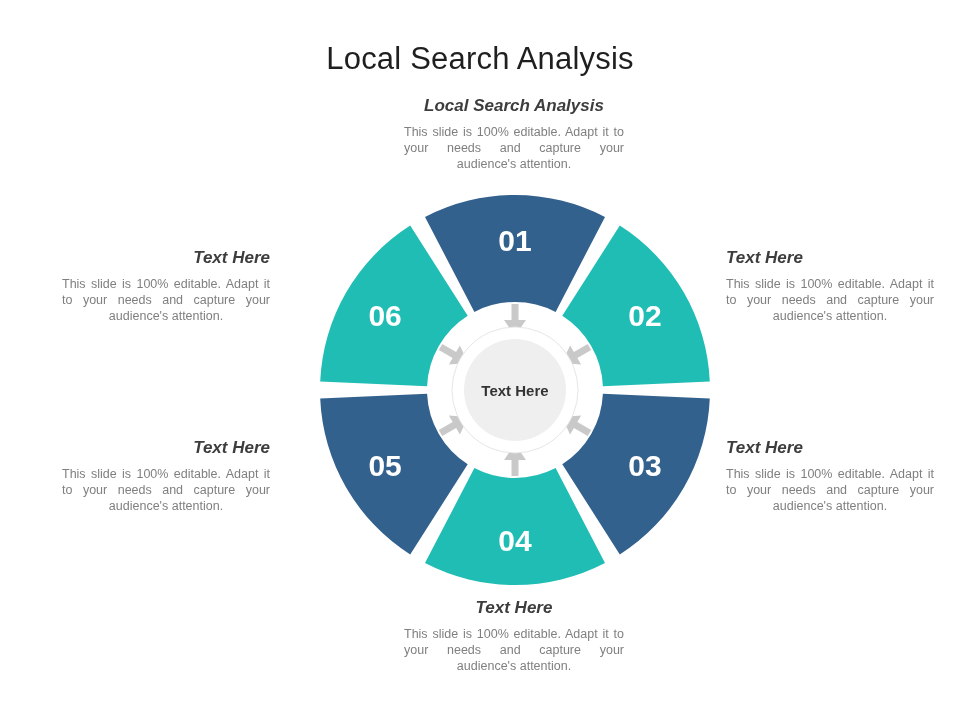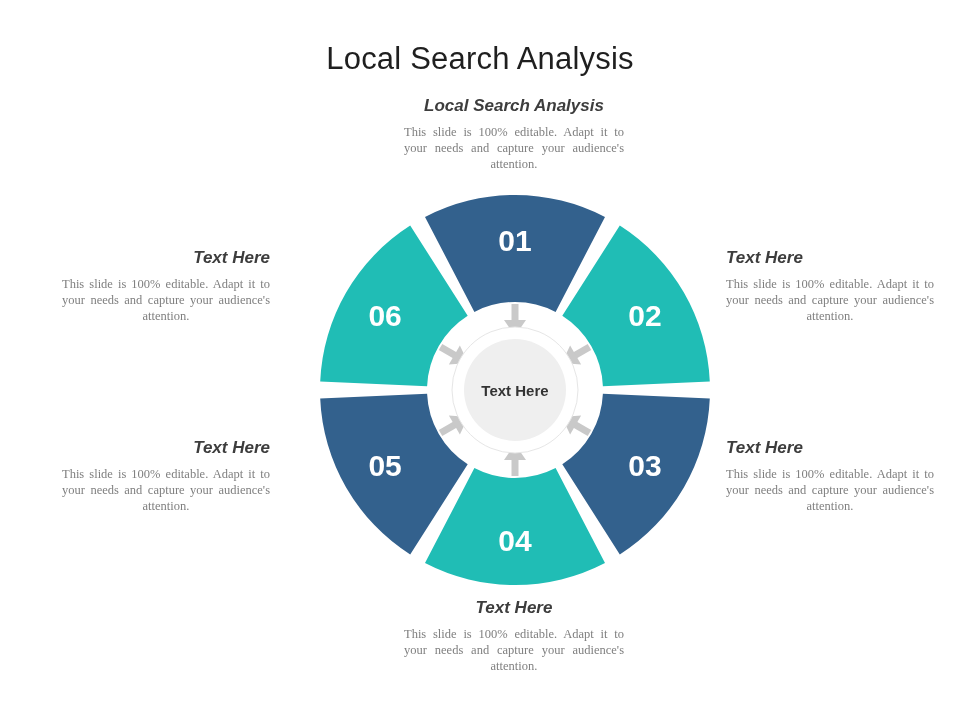--- a/index.html
+++ b/index.html
@@ -25,21 +25,21 @@
     font-family:"Liberation Sans","DejaVu Sans",sans-serif;
   }
   .text-block{
     position:absolute;width:208px;
   }
   .text-block h3{
     margin:0 0 8px 0;font-size:17px;font-style:italic;font-weight:bold;color:#3d3d3d;
   }
   .text-block p{
     margin:0;font-size:12.5px;line-height:16px;color:#7f7f7f;
-    text-align:justify;text-align-last:center;font-family:Liberation Serif, serif;
+    text-align:justify;text-align-last:center;
   }
   .tb-top    {left:404px;top:96px;width:220px;}
   .tb-top h3 {text-align:center;}
   .tb-right-top    {left:726px;top:248px;}
   .tb-right-top h3 {text-align:left;}
   .tb-right-bottom    {left:726px;top:438px;}
   .tb-right-bottom h3 {text-align:left;}
   .tb-bottom    {left:404px;top:598px;width:220px;}
   .tb-bottom h3 {text-align:center;}
   .tb-left-bottom    {left:62px;top:438px;}

